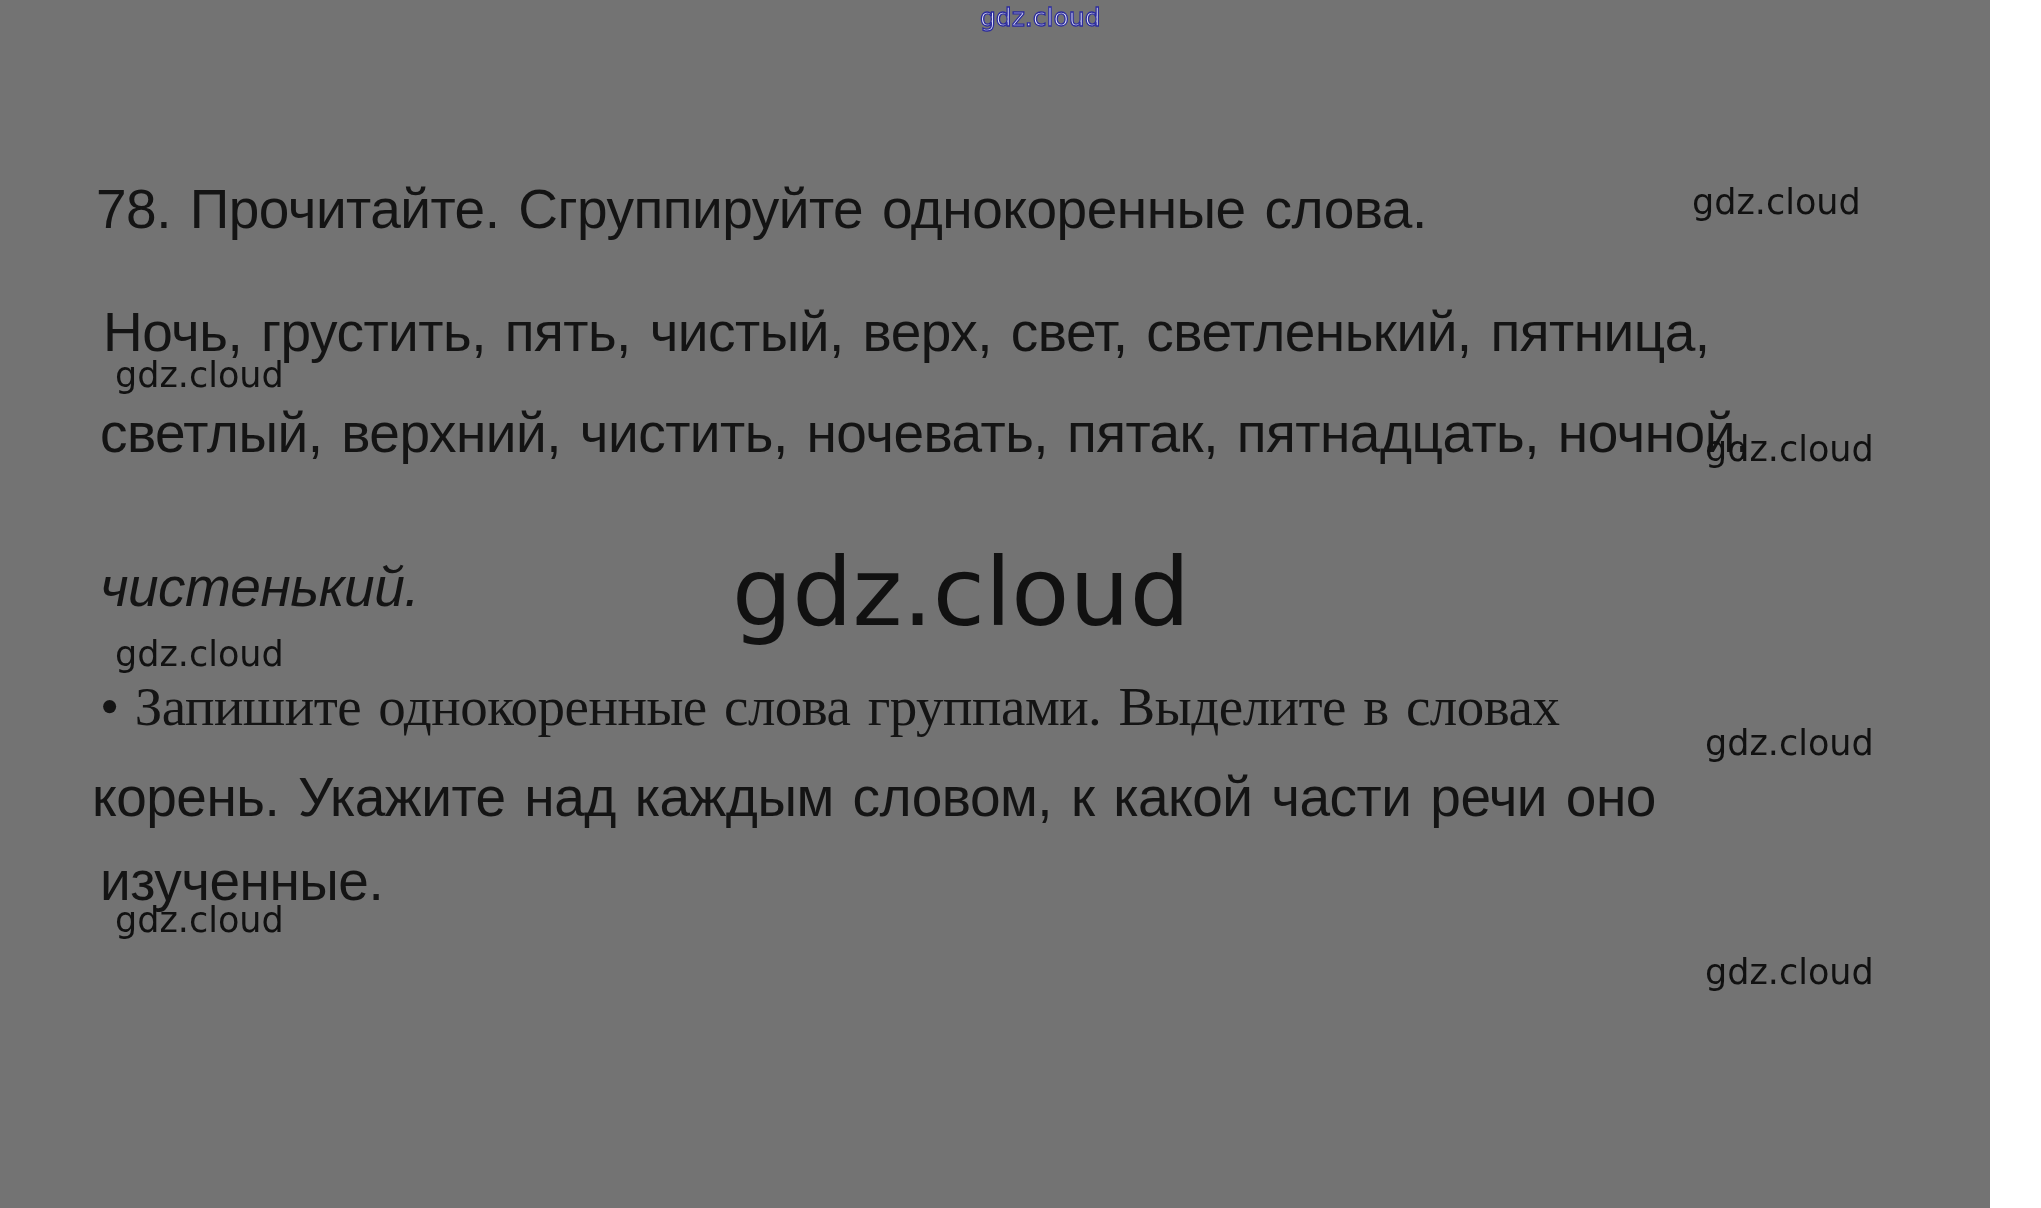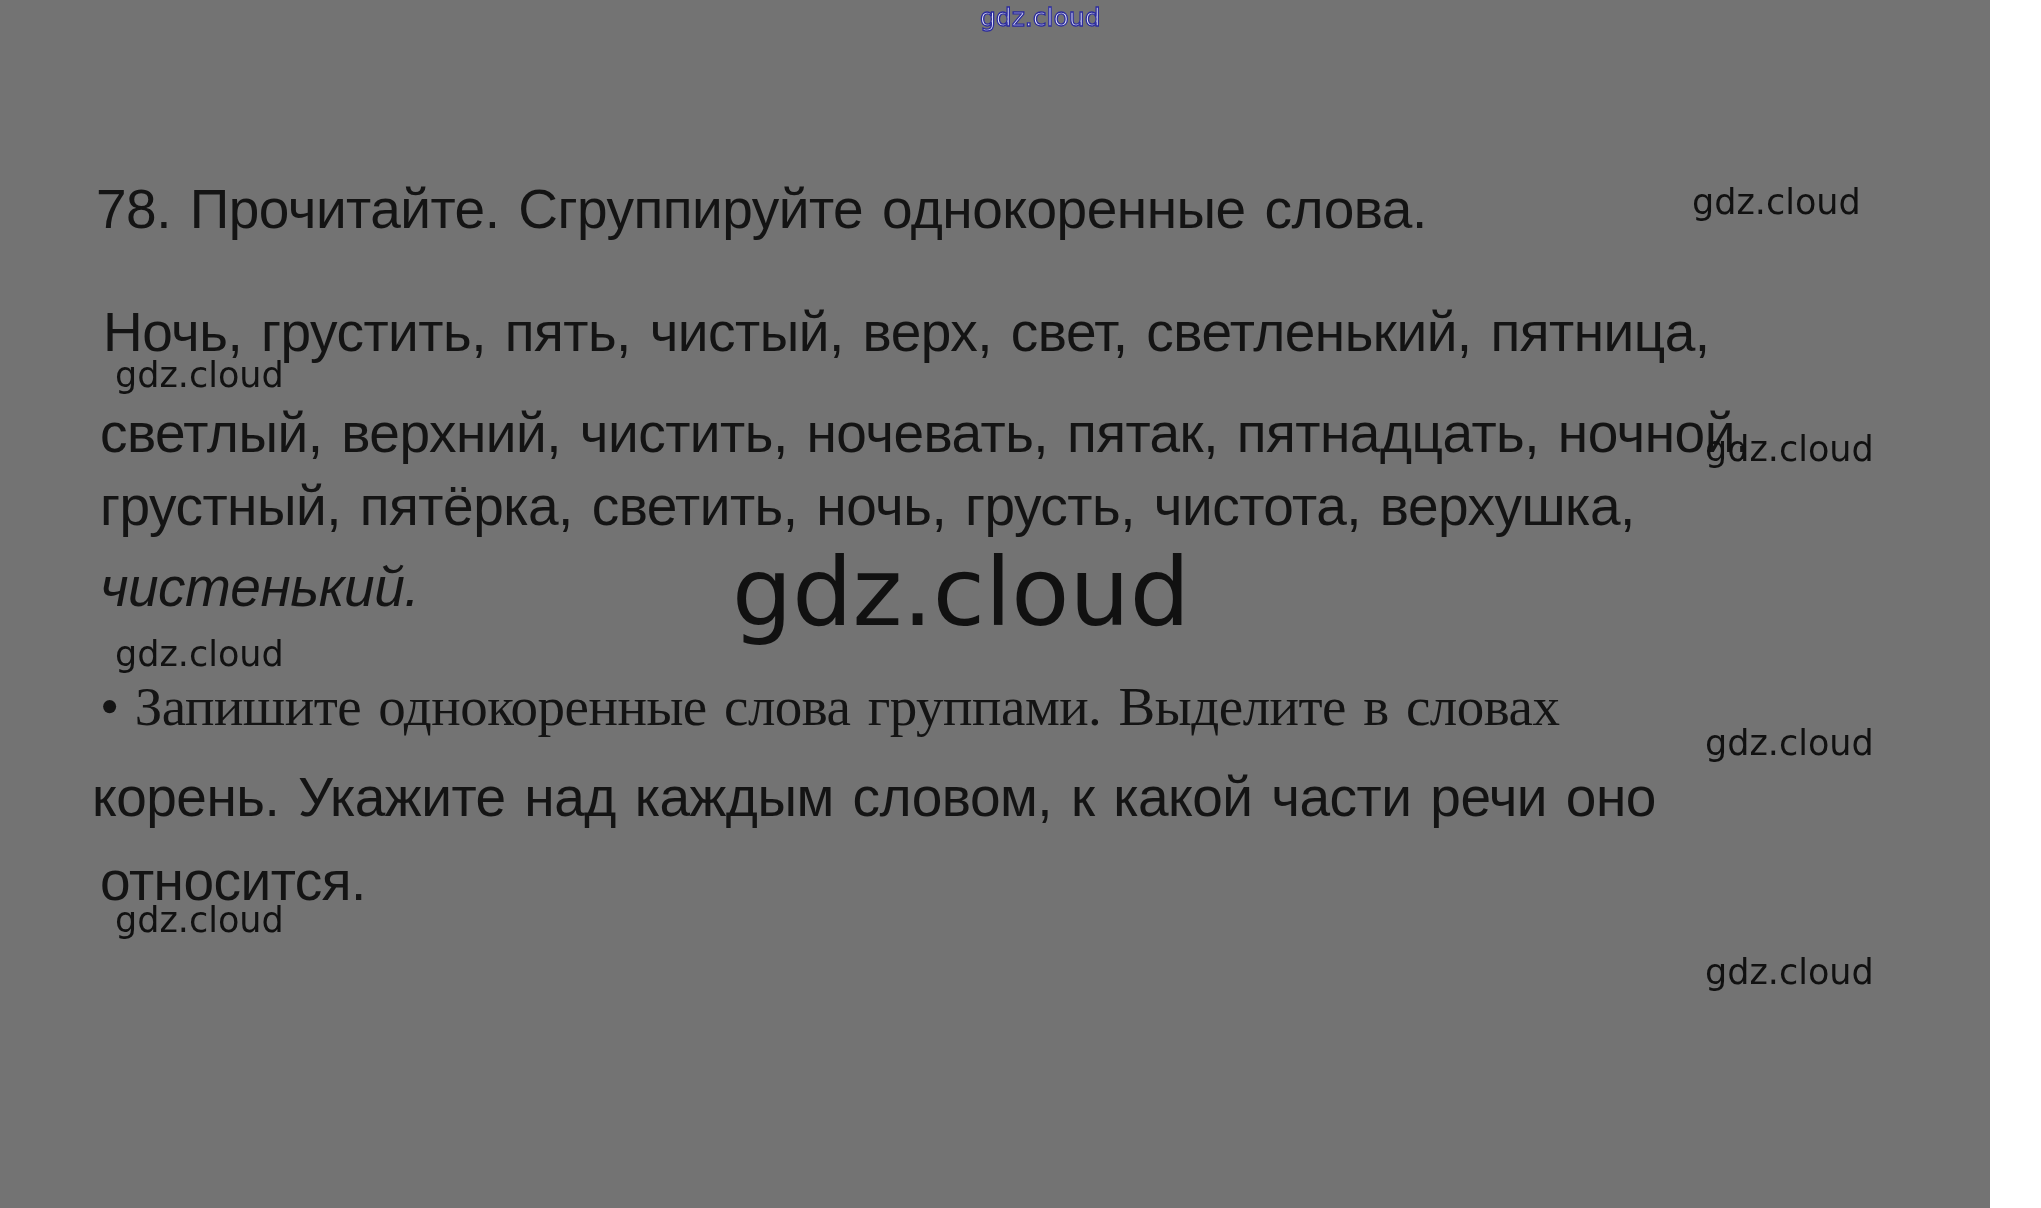--- a/index.html
+++ b/index.html
@@ -62,36 +62,35 @@
   <div class="wm wm-sm" style="top: 183px; left: 1692px;">gdz.cloud</div>
 
   <div class="text-line" style="top: 303px; left: 103px;">Ночь, грустить, пять, чистый, верх, свет, светленький, пятница,</div>
 
   <div class="wm wm-sm" style="top: 356px; left: 115px;">gdz.cloud</div>
 
   <div class="text-line" style="top: 404px; left: 100px;">светлый, верхний, чистить, ночевать, пятак, пятнадцать, ночной,</div>
 
   <div class="wm wm-sm" style="top: 430px; left: 1705px;">gdz.cloud</div>
 
-  <div class="text-line" style="top: 477px; left: 100px;">грустный, пятёрка, светить, ночь, грусть, чистота, верхушка,</div>
 
   <div class="text-line" style="top: 558px; left: 100px; font-style: italic;">чистенький.</div>
 
   <div class="wm wm-lg" style="top: 542px; left: 732px;">gdz.cloud</div>
 
   <div class="wm wm-sm" style="top: 635px; left: 115px;">gdz.cloud</div>
 
   <div class="text-line" style="top: 678px; left: 100px; font-family: Liberation Serif, serif;">
     <span class="bullet">•</span><span>Запишите однокоренные слова группами. Выделите в словах</span>
   </div>
 
   <div class="wm wm-sm" style="top: 724px; left: 1705px;">gdz.cloud</div>
 
   <div class="text-line" style="top: 768px; left: 92px;">корень. Укажите над каждым словом, к какой части речи оно</div>
 
-  <div class="text-line" style="top: 852px; left: 100px;">относится.</div>
+  <div class="text-line" style="top: 852px; left: 100px;">изученные.</div>
 
   <div class="wm wm-sm" style="top: 901px; left: 115px;">gdz.cloud</div>
 
 
   <div class="wm wm-sm" style="top: 953px; left: 1705px;">gdz.cloud</div>
 
 </div>
 
 </body></html>

